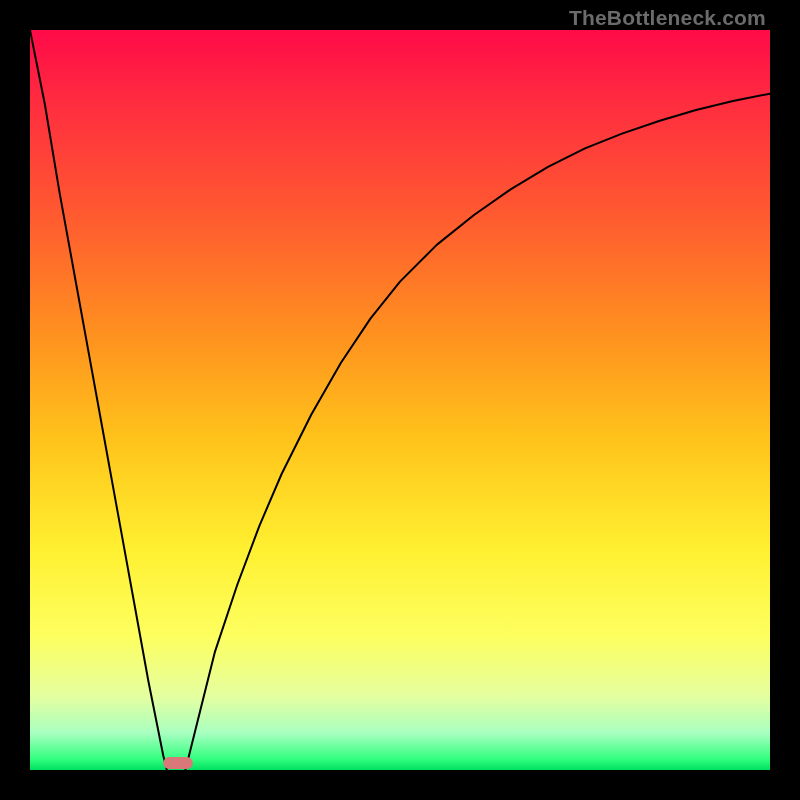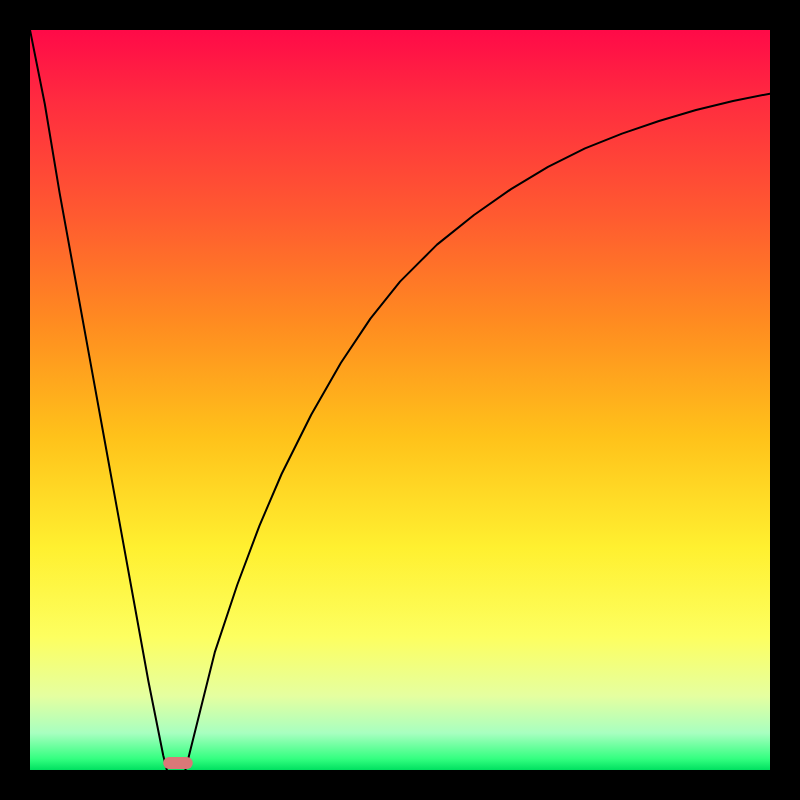--- a/index.html
+++ b/index.html
@@ -66,20 +66,21 @@
   }
   .optimal-marker {
     fill: #d97878;
     stroke: none;
   }
 </style>
 </head>
 <body>
 
 <div class="outer">
+  <div class="watermark">TheBottleneck.com</div>
 
   <div class="plot-area">
     <div class="gradient-bg"></div>
 
     <svg class="curves" viewBox="0 0 740 740" preserveAspectRatio="none">
       <path id="left-branch-path" class="curve-path" d="M0.00 0.00 L14.80 74.00 L29.60 162.80 L44.40 244.20 L59.20 325.60 L74.00 407.00 L88.80 488.40 L103.60 569.80 L118.40 651.20 L133.20 725.20 L136.90 740.00"></path>
       <path id="right-branch-path" class="curve-path" d="M155.40 740.00 L170.20 680.80 L185.00 621.60 L207.20 555.00 L229.40 495.80 L251.60 444.00 L281.20 384.80 L310.80 333.00 L340.40 288.60 L370.00 251.60 L407.00 214.60 L444.00 185.00 L481.00 159.10 L518.00 136.90 L555.00 118.40 L592.00 103.60 L629.00 91.02 L666.00 79.92 L703.00 71.04 L740.00 63.64"></path>
       <rect id="optimal-marker" class="optimal-marker" rx="6" ry="6" x="133.20" y="727.00" width="29.60" height="12.00"></rect>
     </svg>
   </div>

